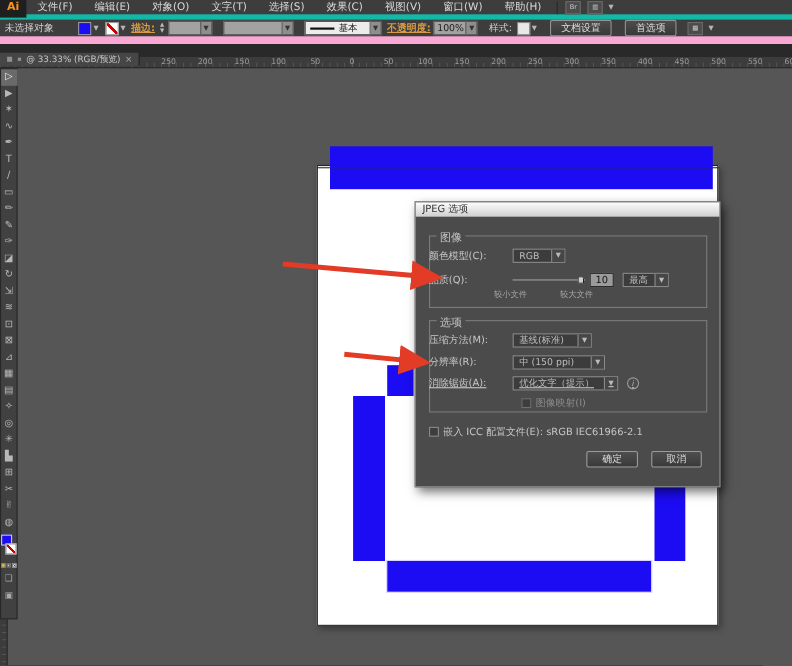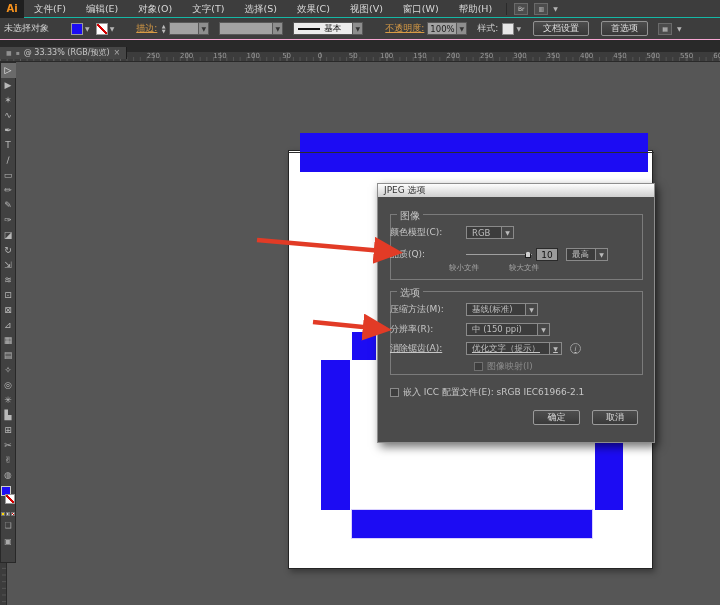--- a/index.html
+++ b/index.html
@@ -5,34 +5,34 @@
   :root{
     --blue:#1c0cf3;
     --red:#e23b26;
     --orange:#d89b45;
   }
   *{box-sizing:border-box;margin:0;padding:0;}
   body{background:#222;font-family:"DejaVu Sans","Liberation Sans",sans-serif;}
   .app{position:relative;width:720px;height:605px;background:#565656;overflow:hidden;}
 
   
-  .menu-bar{position:absolute;left:0;top:0;width:720px;height:18px;background:#3d3d3d;border-bottom:1px solid #14b8a6;display:flex;align-items:center;z-index:30;}
+  .menu-bar{position:absolute;left:0;top:0;width:720px;height:18px;background:#3d3d3d;border-bottom:5px solid #14b8a6;display:flex;align-items:center;z-index:30;}
   .logo{width:24px;height:18px;background:#1f1f1f;color:#f7931e;font-weight:bold;font-size:10px;display:flex;align-items:center;justify-content:center;}
   .menu-item{color:#d8d8d8;font-size:9.5px;padding:0 10px;line-height:18px;white-space:nowrap;cursor:default;}
   .menu-sep{width:1px;height:12px;background:#2a2a2a;margin:0 4px;}
   .mini-btn{min-width:14px;height:12px;background:#4c4c4c;border:1px solid #6a6a6a;color:#c9c9c9;font-size:6px;display:flex;align-items:center;justify-content:center;margin:0 3px;}
   .caret{color:#b5b5b5;font-size:6px;margin-left:2px;}
 
   
-  .control-bar{position:absolute;left:0;top:18px;width:720px;height:22px;background:#3d3d3d;border-bottom:1px solid #f9a8d4;display:flex;align-items:center;font-size:9px;color:#cfcfcf;z-index:30;}
+  .control-bar{position:absolute;left:0;top:18px;width:720px;height:22px;background:#3d3d3d;border-bottom:7px solid #f9a8d4;display:flex;align-items:center;font-size:9px;color:#cfcfcf;z-index:30;}
   .cb-status{margin-left:4px;white-space:nowrap;}
   .swatch{width:12px;height:12px;border:1px solid #9a9a9a;}
   .swatch.fill{background:var(--blue);margin-left:22px;}
   .swatch.none{background:#fff;position:relative;margin-left:6px;background-image:linear-gradient(45deg,transparent 42%,#d40000 42%,#d40000 58%,transparent 58%);}
-  .orange-label{color:var(--orange);text-decoration:underline;margin-left:22px;white-space:nowrap;}
+  .orange-label{color:var(--orange);text-decoration:underline;margin-left:5px;white-space:nowrap;font-weight:bold;}
   .stepper{width:7px;height:13px;display:flex;flex-direction:column;align-items:center;justify-content:center;color:#bbb;font-size:5px;line-height:5px;margin-left:3px;}
   .lt-box{height:13px;background:#a2a2a2;border:1px solid #585858;color:#1c1c1c;display:flex;align-items:center;font-size:8.5px;padding:0 2px;}
   .dd-arrow-sm{width:10px;height:13px;background:#8e8e8e;border:1px solid #585858;border-left:none;display:flex;align-items:center;justify-content:center;color:#333;font-size:6px;}
   .stroke-style{width:60px;height:13px;background:#ececec;border:1px solid #555;display:flex;align-items:center;padding:0 4px;gap:4px;margin-left:10px;}
   .stroke-style .line{flex:0 0 22px;height:2px;background:#111;}
   .stroke-style .txt{color:#111;font-size:8.5px;white-space:nowrap;}
   .cb-btn{height:15px;border:1px solid #929292;background:linear-gradient(#4d4d4d,#383838);color:#ddd;font-size:9px;padding:0 9px;margin-left:12px;border-radius:2px;display:flex;align-items:center;white-space:nowrap;}
   .style-swatch{width:12px;height:12px;background:#e8e8e8;border:1px solid #888;margin-left:4px;}
 
   

